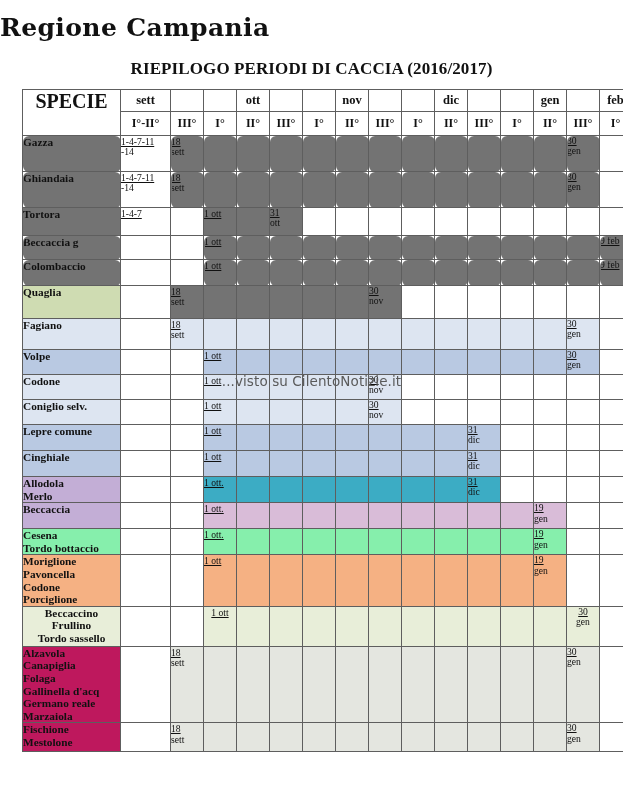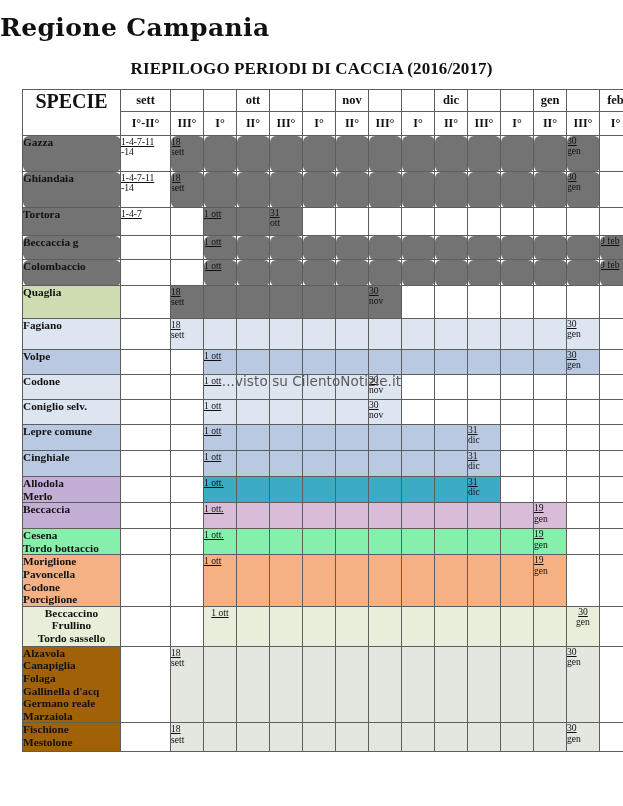--- a/index.html
+++ b/index.html
@@ -98,21 +98,21 @@
   .c-white      {background:#ffffff;}
   .c-blue-pale  {background:#dde5f1;}
   .c-blue       {background:#b9c9e2;}
   .c-teal       {background:#3cacc4;}
   .c-purple     {background:#c3aed6;}
   .c-pink       {background:#d9bcd8;}
   .c-olive      {background:#86efac;}
   .c-orange     {background:#f5b183;}
   .c-cream      {background:#e8eed9;text-align:center;}
   .c-grey       {background:#e4e6e0;}
-  .c-ivory      {background:#a16207;}
+  .c-ivory      {background:#be185d;}
 
   .watermark{
     position:absolute;
     left:0;right:0;
     top:284px;
     text-align:center;
     font-family:"DejaVu Sans", sans-serif;
     font-size:13.5px;
     color:#5a5a5a;
     letter-spacing:.1px;

